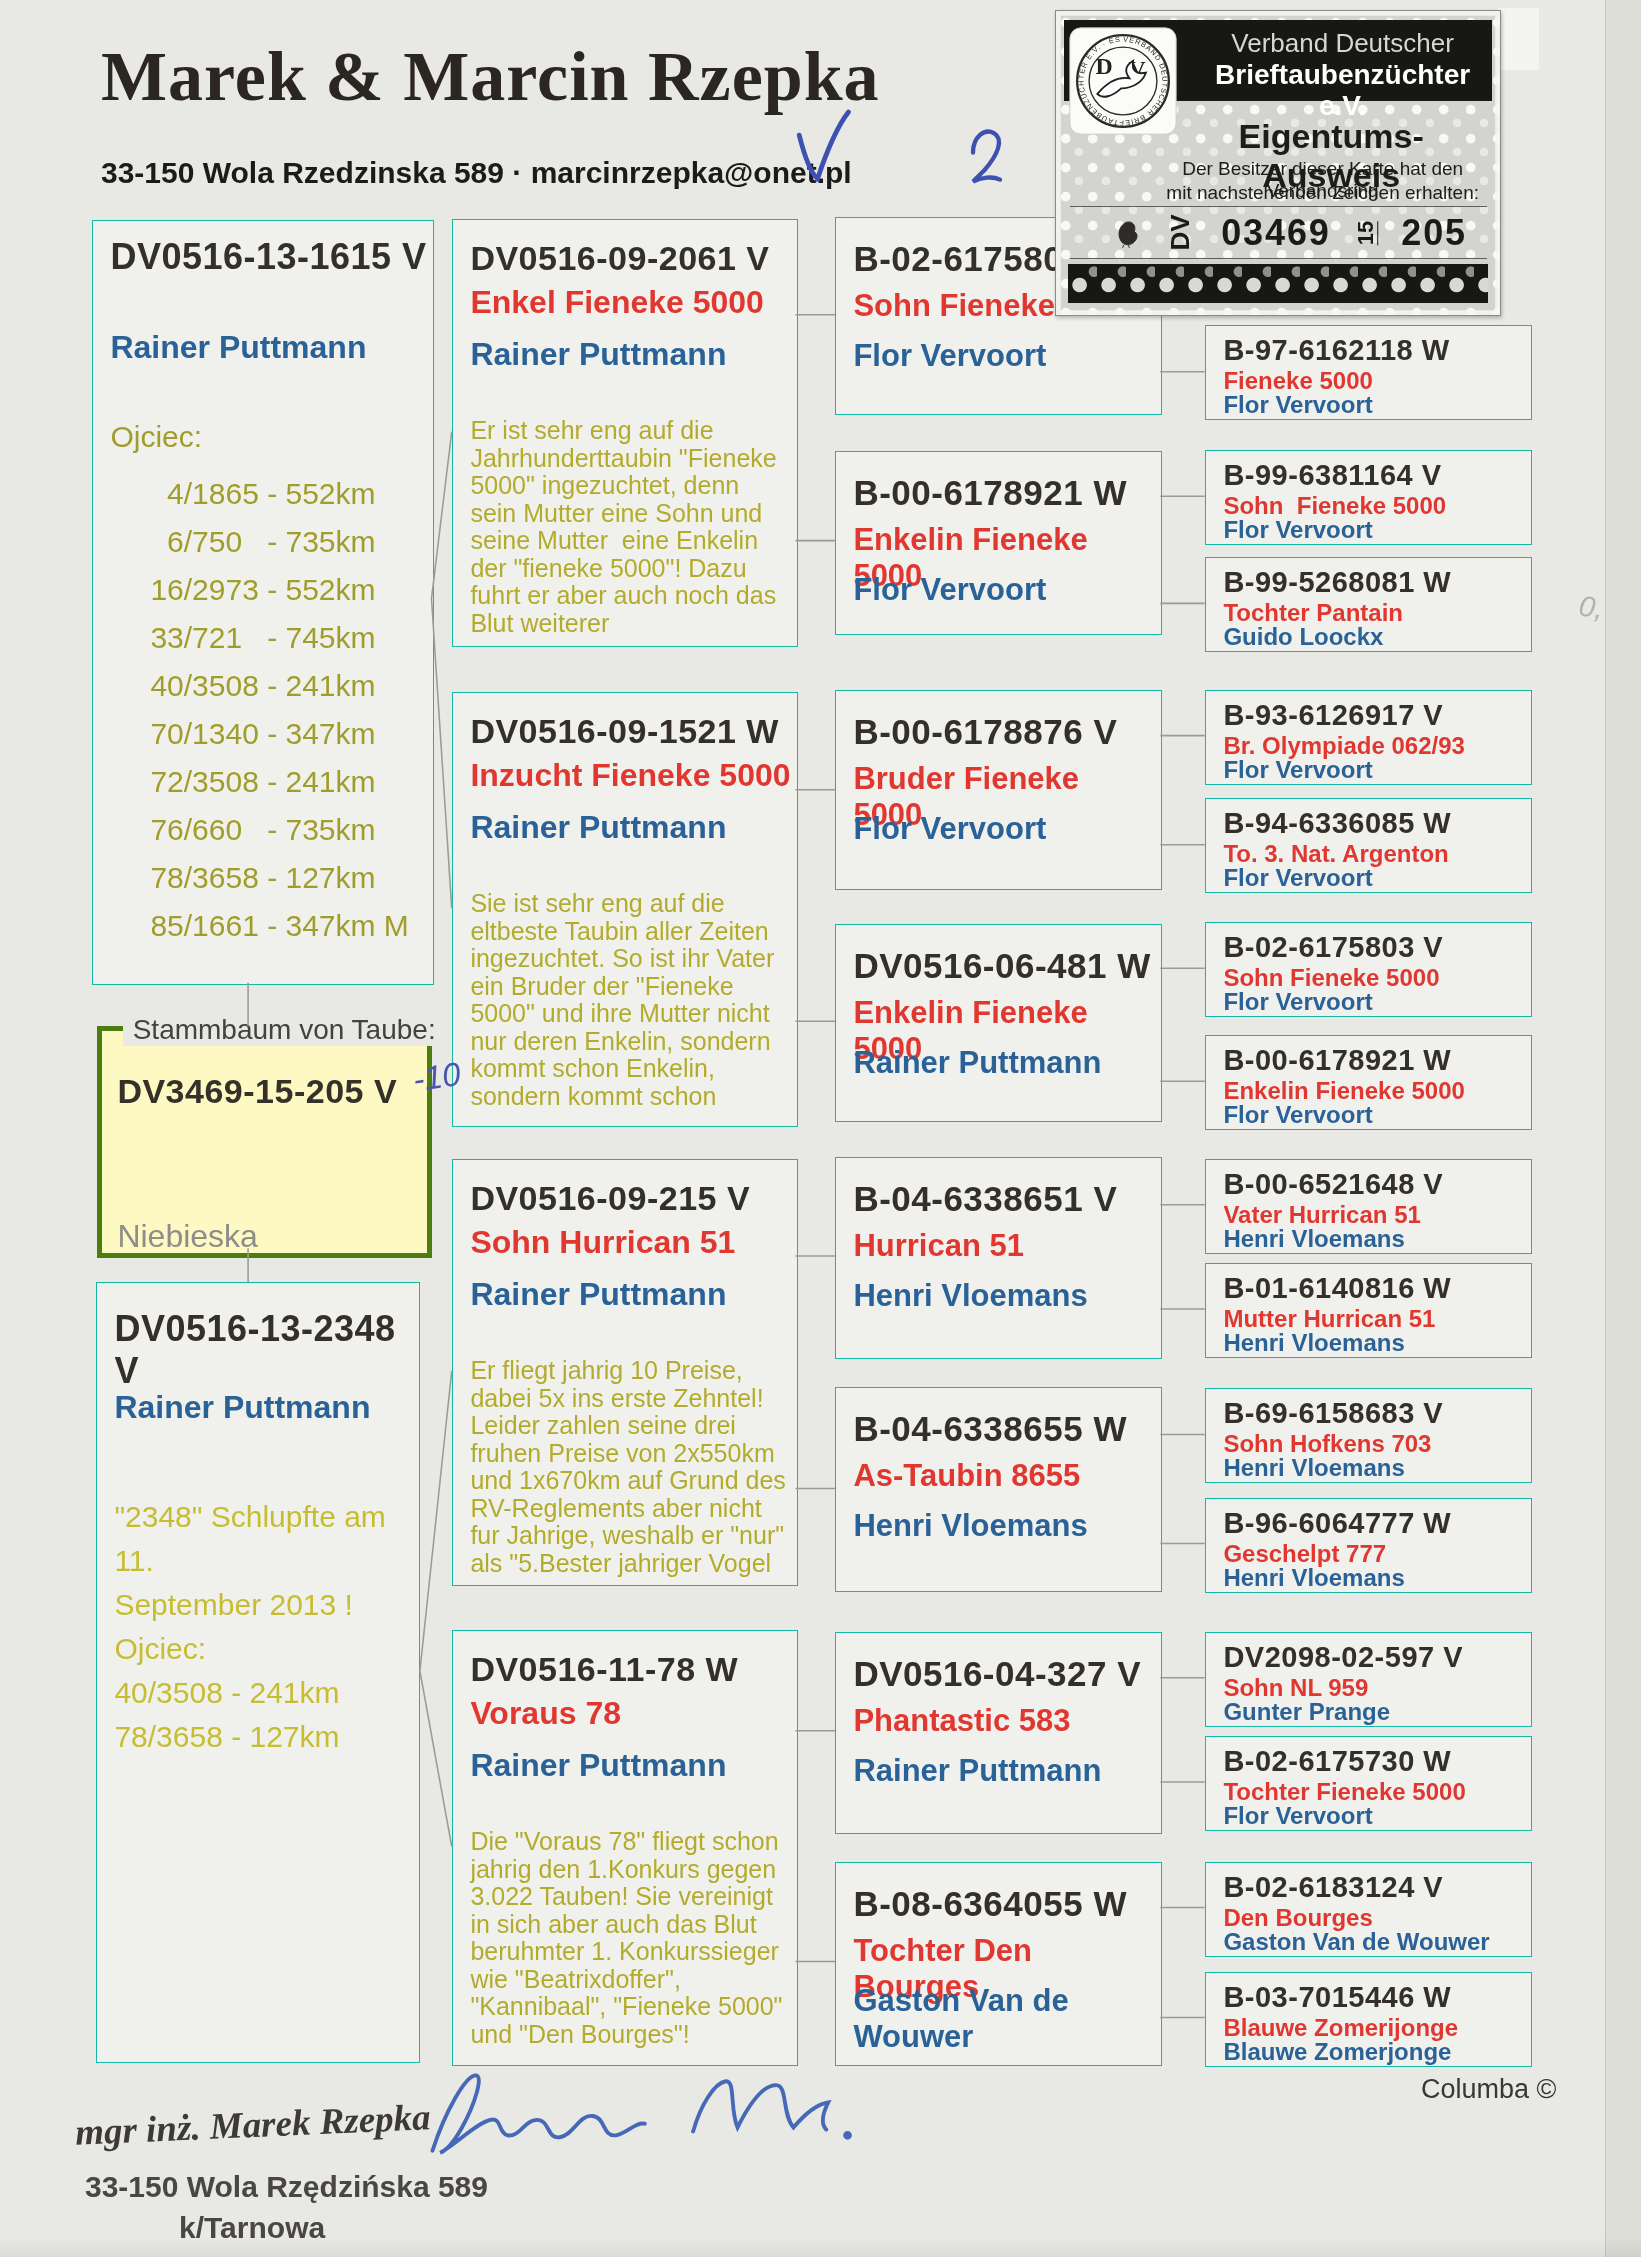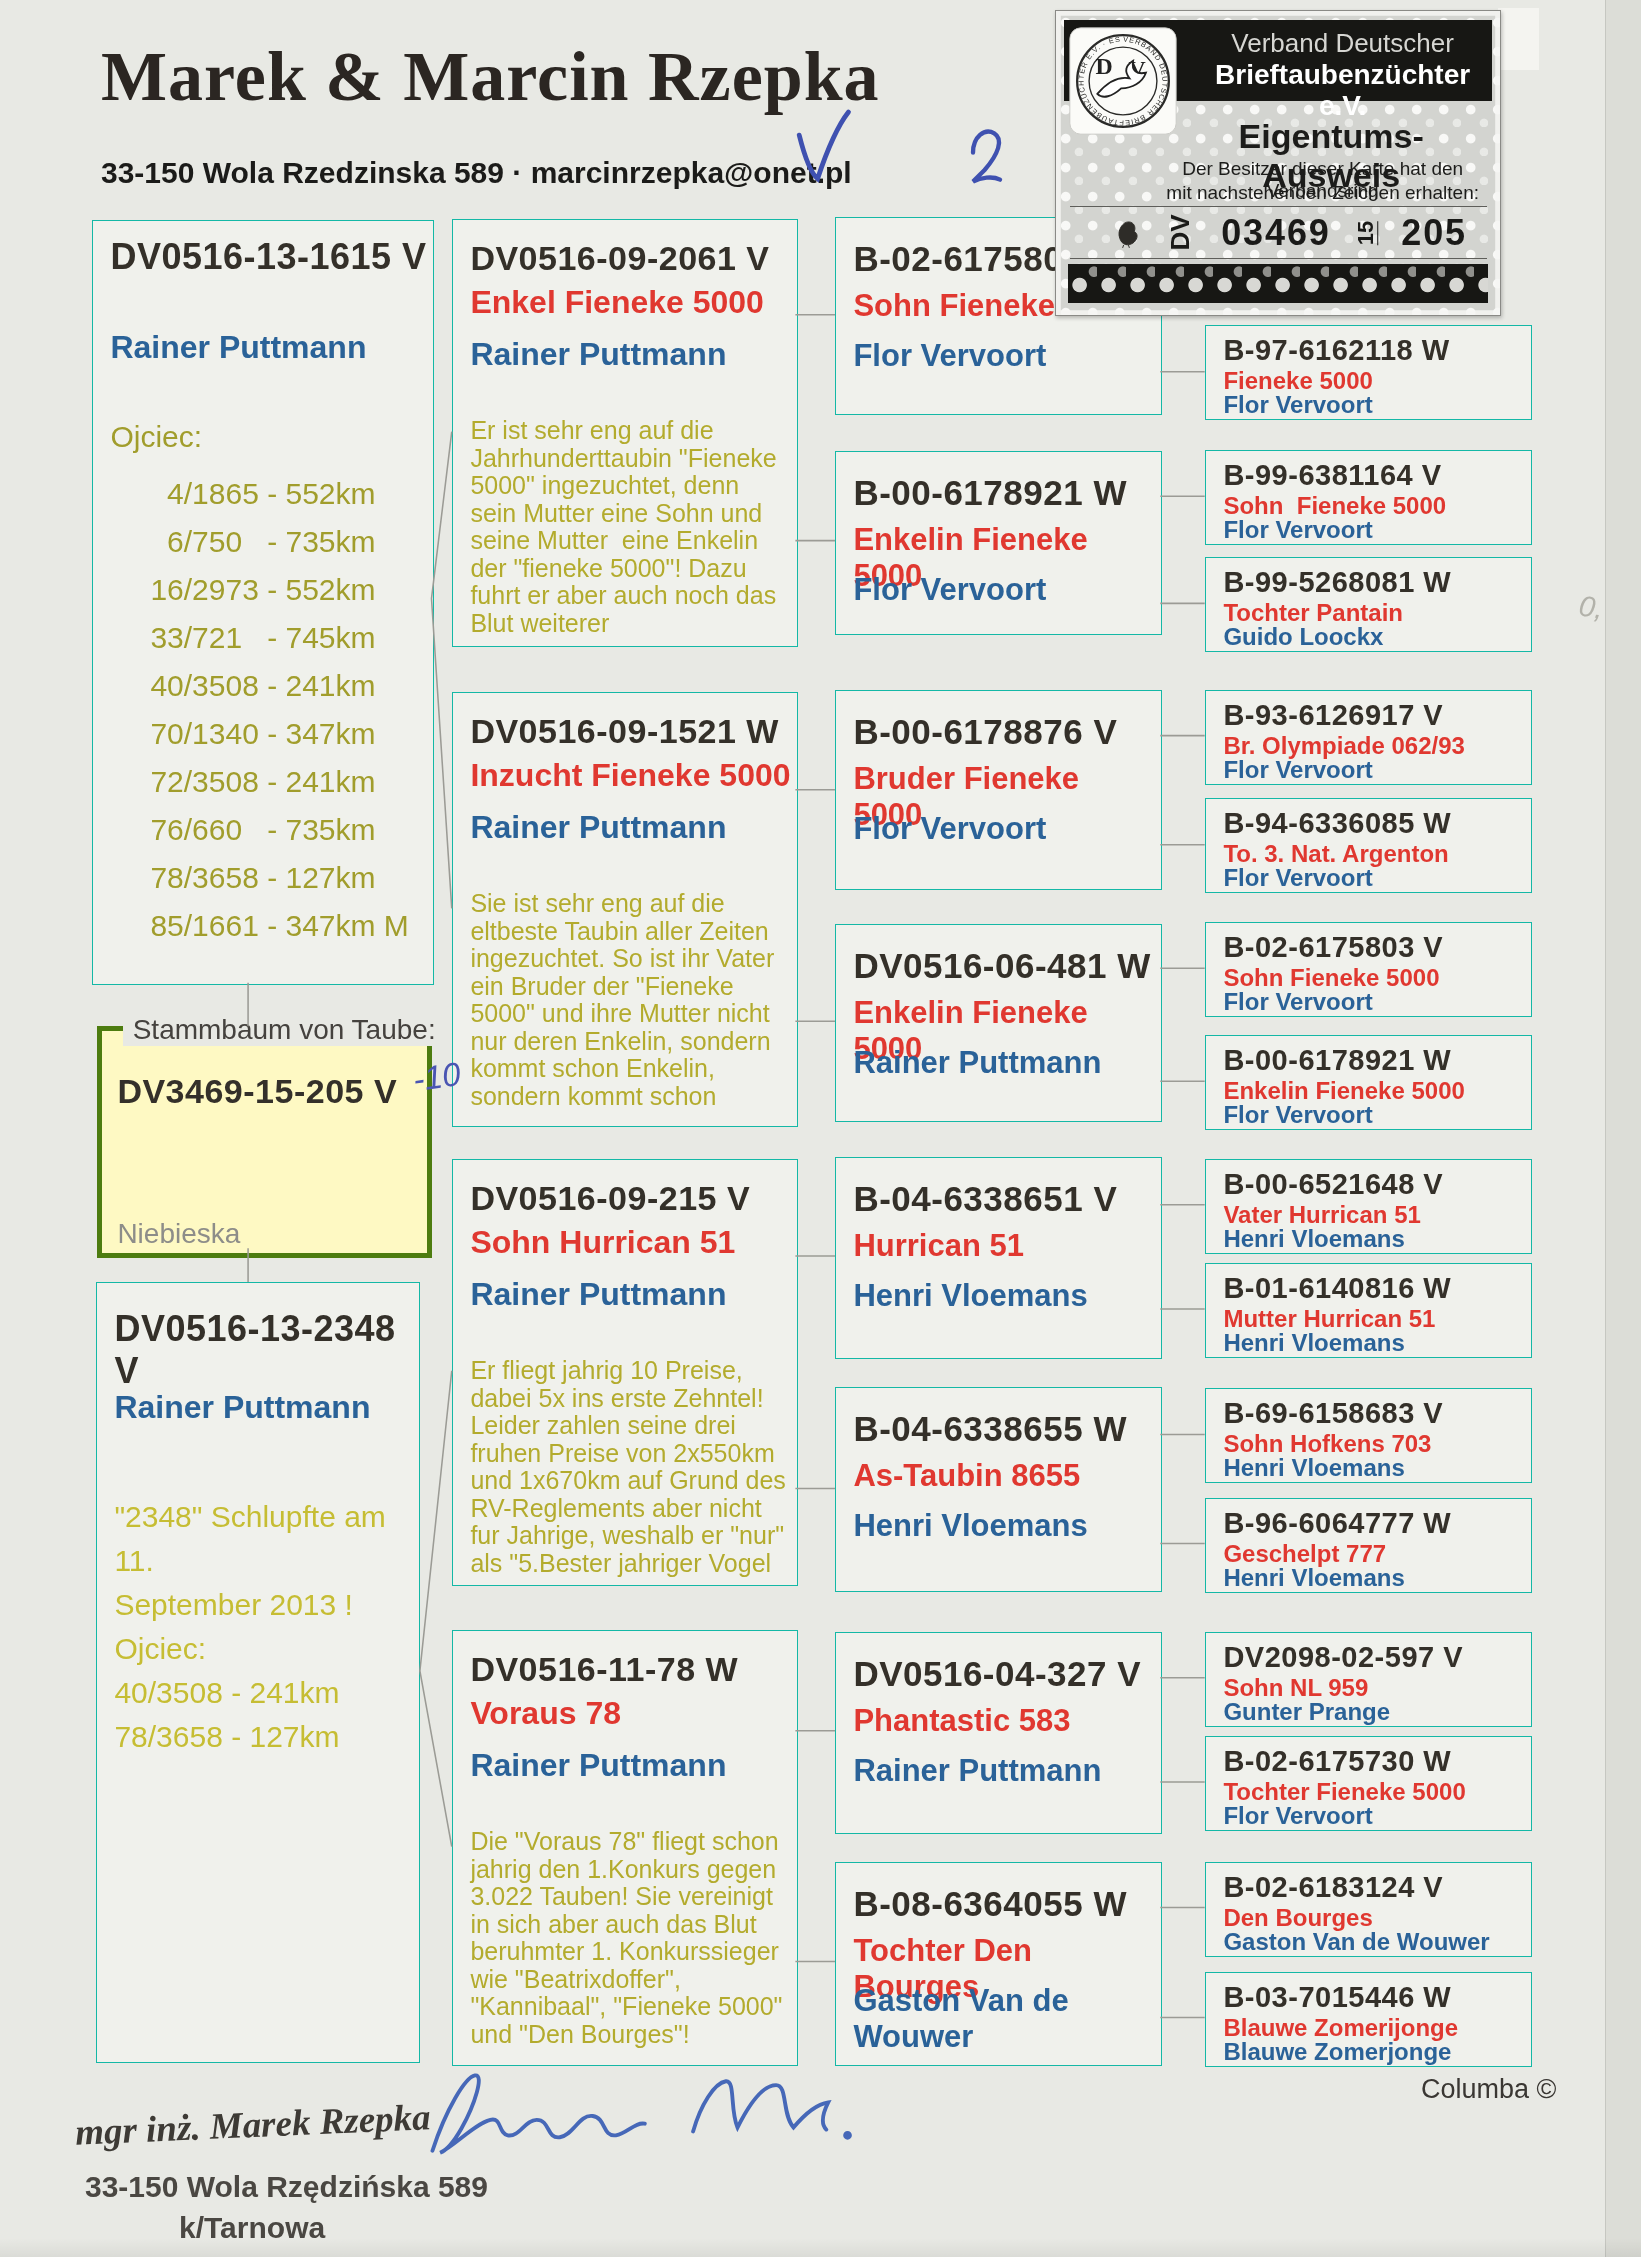--- a/index.html
+++ b/index.html
@@ -37,21 +37,21 @@
   .g4 .nick{top:41px;font-size:24px;}
   .g4 .own{top:65px;font-size:24px;}
 
   
   .subject{position:absolute;left:97px;top:1026px;width:325px;height:222px;border:5px solid #4d7c0f;
            background:#fef9c3;z-index:2;}
   .subject .legend{position:absolute;top:-17.4px;left:21px;background:#e8e9e4;padding:0 9.7px;
            font-size:28px;color:#45423e;white-space:nowrap;}
   .subject .subj-ring{position:absolute;left:15.4px;top:41px;font-size:34px;font-weight:bold;color:#34302a;letter-spacing:0.5px;}
   .subject .subj-owner{position:absolute;left:15.4px;top:141px;font-size:32px;font-weight:bold;color:#2a6298;}
-  .subject .subj-color{position:absolute;left:15.4px;top:187px;font-size:28px;color:#8d8d89;}
+  .subject .subj-color{position:absolute;left:15.4px;top:187px;font-size:32px;color:#8d8d89;}
   .ring-suffix{position:absolute;left:413px;top:1058px;font-size:33px;font-style:italic;color:#4a55b2;
            transform:rotate(-8deg);z-index:3;}
 
   
   svg.overlay{position:absolute;left:0;top:0;z-index:5;pointer-events:none;}
 
   
   .sticker{position:absolute;left:1055px;top:9.7px;width:444px;height:304px;z-index:8;
            background:#d3d4d0;border:1px solid #8a8a86;
            background-image:radial-gradient(circle at 9.7px 11.6px, rgba(250,250,248,.95) 0 4.3px, rgba(250,250,248,0) 5.3px),

